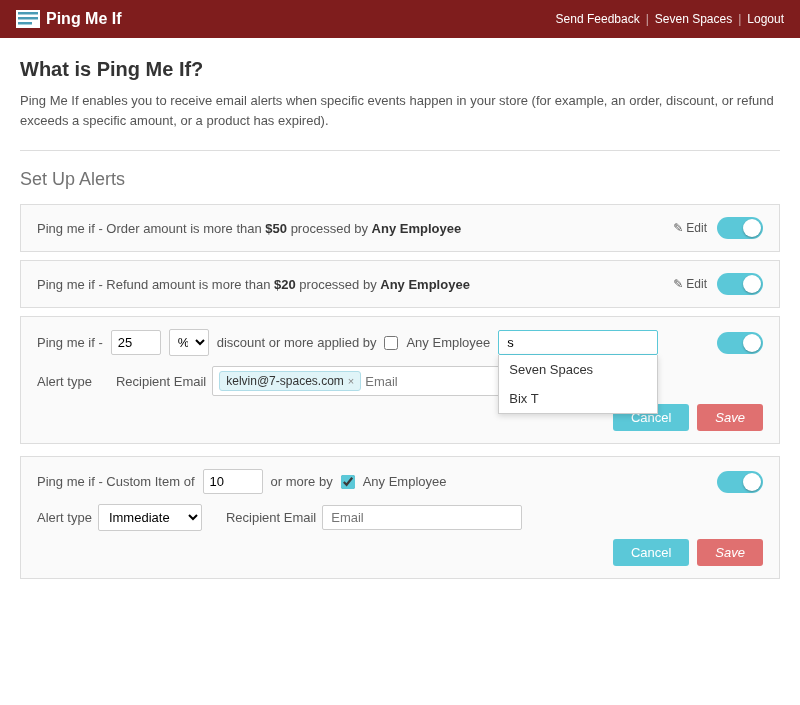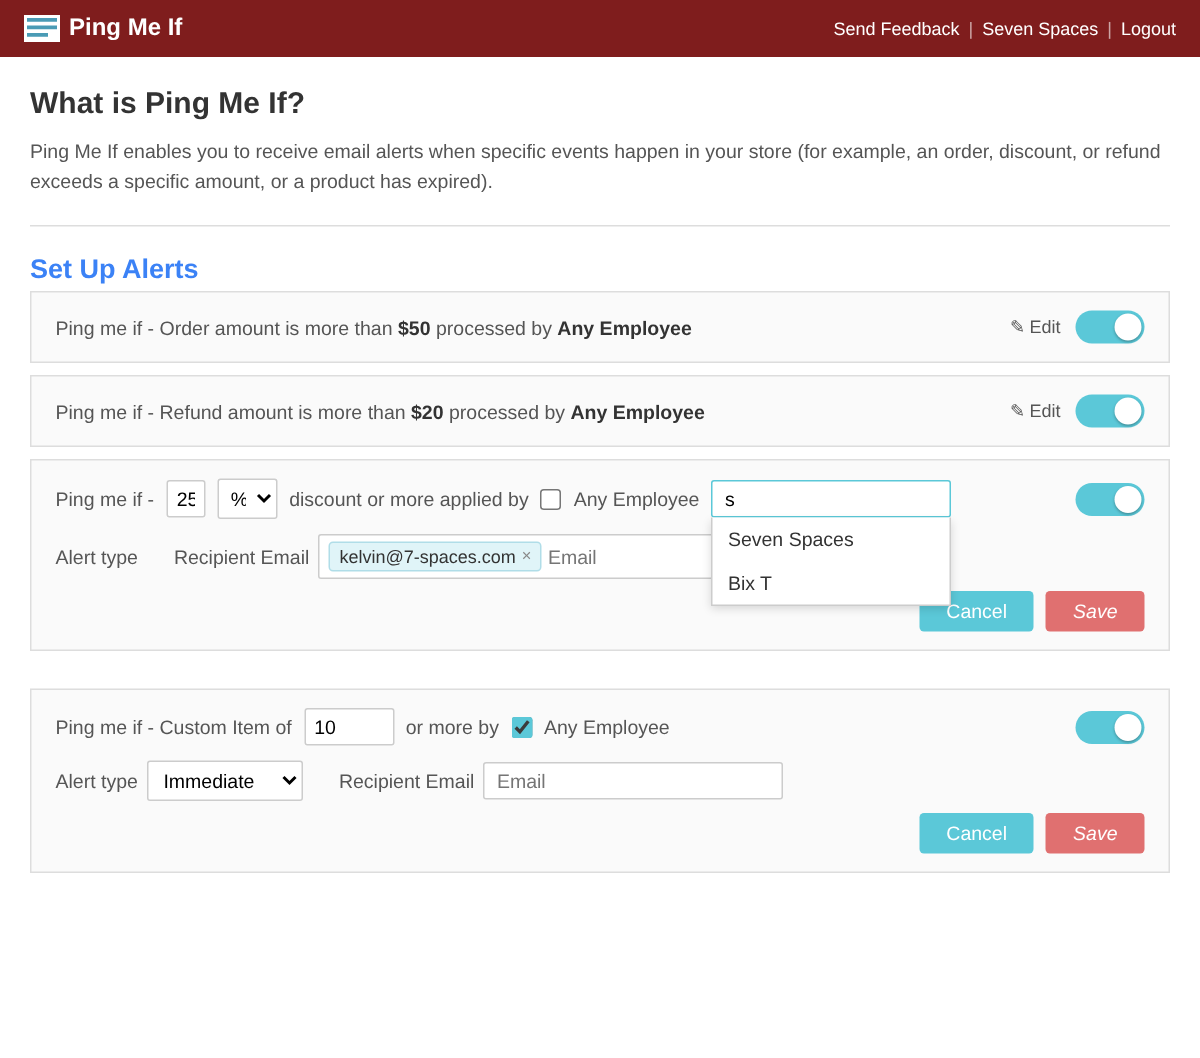--- a/index.html
+++ b/index.html
@@ -73,23 +73,23 @@
     }
 
     hr.divider {
       border: none;
       border-top: 1px solid #ddd;
       margin-bottom: 18px;
     }
 
     .section-title {
       font-size: 18px;
-      font-weight: bold;
-      color: #3b82f6;
-      margin-bottom: 4px;
+      font-weight: normal;
+      color: #737373;
+      margin-bottom: 14px;
     }
 
     
     .alert-row {
       border: 1px solid #ddd;
       background: #fafafa;
       padding: 12px 16px;
       margin-bottom: 8px;
       display: flex;
       align-items: center;
@@ -148,40 +148,40 @@
       top: 2px;
       box-shadow: 0 1px 2px rgba(0,0,0,0.3);
     }
     .toggle.on .toggle-knob { right: 2px; }
 
     
     .edit-form-row {
       border: 1px solid #ddd;
       background: #fafafa;
       padding: 12px 16px;
-      margin-bottom: 25px;
+      margin-bottom: 12px;
     }
 
     .form-line {
       display: flex;
       align-items: center;
       gap: 8px;
       margin-bottom: 10px;
       flex-wrap: wrap;
     }
     .form-line-label {
       color: #555;
       font-size: 13px;
     }
 
     .small-input {
       border: 1px solid #ccc;
       padding: 4px 6px;
       font-size: 13px;
-      width: 26px;
+      width: 50px;
       border-radius: 2px;
     }
 
     .select-styled {
       border: 1px solid #ccc;
       padding: 4px 6px;
       font-size: 13px;
       border-radius: 2px;
       background: #fff;
       cursor: pointer;

